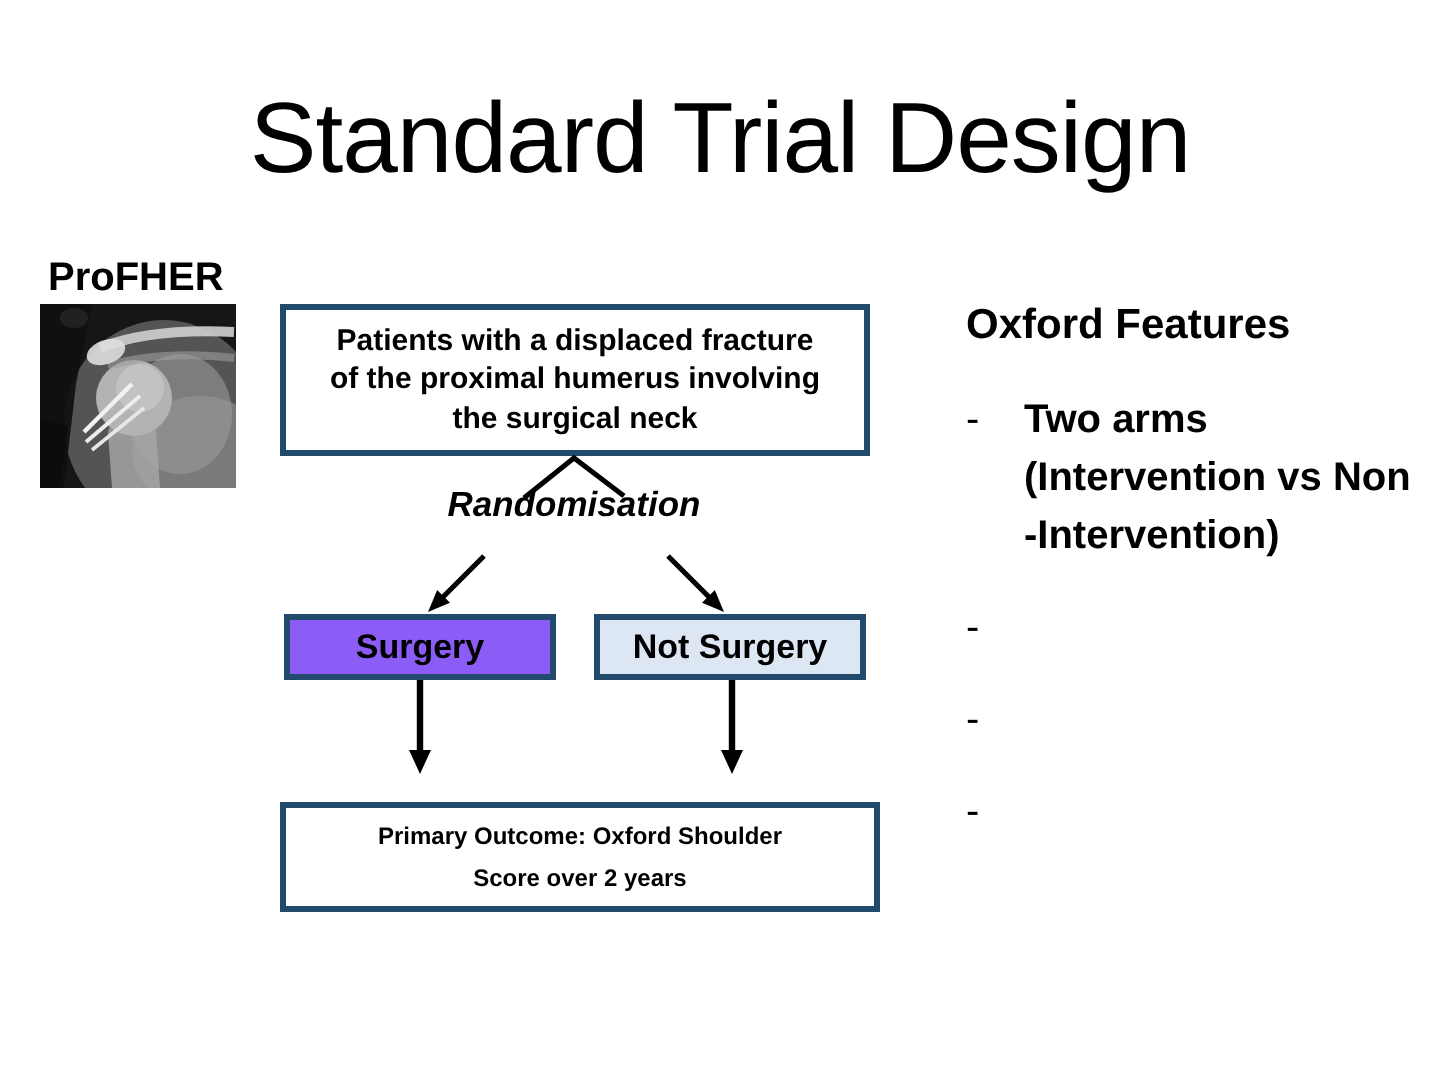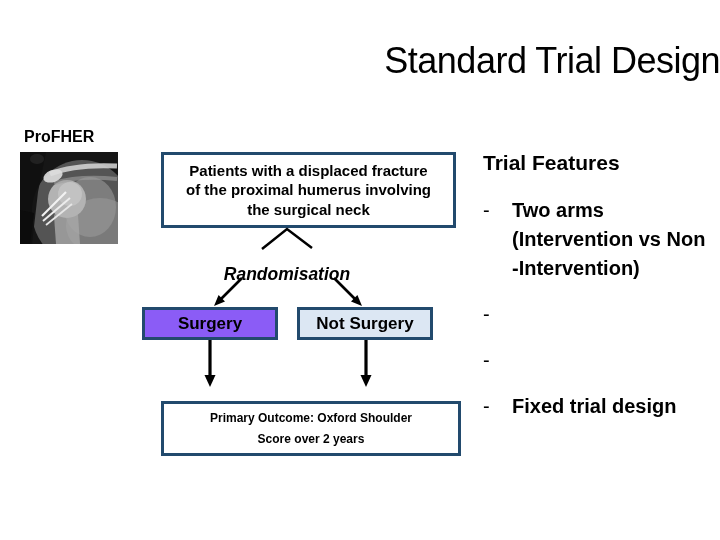--- a/index.html
+++ b/index.html
@@ -1,44 +1,44 @@
 <!DOCTYPE html>
 <html><head>
 <meta charset="utf-8">
 <style>
   html,body { margin:0; padding:0; background:#ffffff; }
   .slide {
     position:relative; width:720px; height:540px; background:#ffffff;
     overflow:hidden; font-family:"Liberation Sans", sans-serif; color:#000;
   }
   .title {
-    position:absolute; left:0; top:40px; width:720px; text-align:right;
-    font-size:36px; font-weight:400; letter-spacing:-0.5px; margin:0;
+    position:absolute; left:0; top:40px; width:720px; text-align:center;
+    font-size:50px; font-weight:400; letter-spacing:-0.5px; margin:0;
   }
   .profher {
-    position:absolute; left:24px; top:128px; font-size:16px; font-weight:700;
+    position:absolute; left:24px; top:128px; font-size:20px; font-weight:700;
   }
   .xray {
     position:absolute; left:20px; top:152px; width:98px; height:92px;
   }
   .connectors {
     position:absolute; left:0; top:0; width:720px; height:540px;
     pointer-events:none;
   }
   .box {
     position:absolute; box-sizing:border-box; border:3px solid #224a6d;
     background:#ffffff; display:flex; align-items:center; justify-content:center;
-    text-align:center; font-weight:700; white-space:pre-line;margin-left:21px;
+    text-align:center; font-weight:700; white-space:pre-line;
   }
   .population { left:140px; top:152px; width:295px; height:76px;
     font-size:15px; line-height:19.5px; }
   .outcome { left:140px; top:401px; width:300px; height:55px;
     font-size:12px; line-height:21px; }
   .randomisation {
-    position:absolute; left:180px; top:264px; width:214px; text-align:center;
+    position:absolute; left:180px; top:242px; width:214px; text-align:center;
     font-size:17.5px; font-weight:700; font-style:italic;
   }
   .arm {
     position:absolute; box-sizing:border-box; border:3px solid #224a6d;
     height:33px; width:136px; top:307px; display:flex; align-items:center;
     justify-content:center; font-size:17px; font-weight:700;
   }
   .arm.left  { left:142px; background:#8b5cf6; }
   .arm.right { left:297px; background:#dce7f3; }
   .features { position:absolute; left:483px; top:150px; width:234px; }
@@ -103,33 +103,32 @@
     <polygon points="362,306 357.4,295 351,301.4" fill="#000000"></polygon>
 
     <line x1="210" y1="340" x2="210" y2="376" stroke="#000000" stroke-width="3.2"></line>
     <polygon points="210,387 204.5,375 215.5,375" fill="#000000"></polygon>
 
     <line x1="366" y1="340" x2="366" y2="376" stroke="#000000" stroke-width="3.2"></line>
     <polygon points="366,387 360.5,375 371.5,375" fill="#000000"></polygon>
   </svg>
 
   <div class="features">
-    <div class="features-heading">Trial Features</div>
+    <div class="features-heading">Oxford Features</div>
 
     <div class="feature-item">
       <span class="dash">-</span>
       <span class="feature-text">Two arms
 (Intervention vs Non
 -Intervention)</span>
     </div>
     <div class="feature-item">
       <span class="dash">-</span>
     </div>
     <div class="feature-item">
       <span class="dash">-</span>
     </div>
     <div class="feature-item">
       <span class="dash">-</span>
-      <span class="feature-text">Fixed trial design</span>
     </div>
   </div>
 
 </div>
 
 </body></html>

